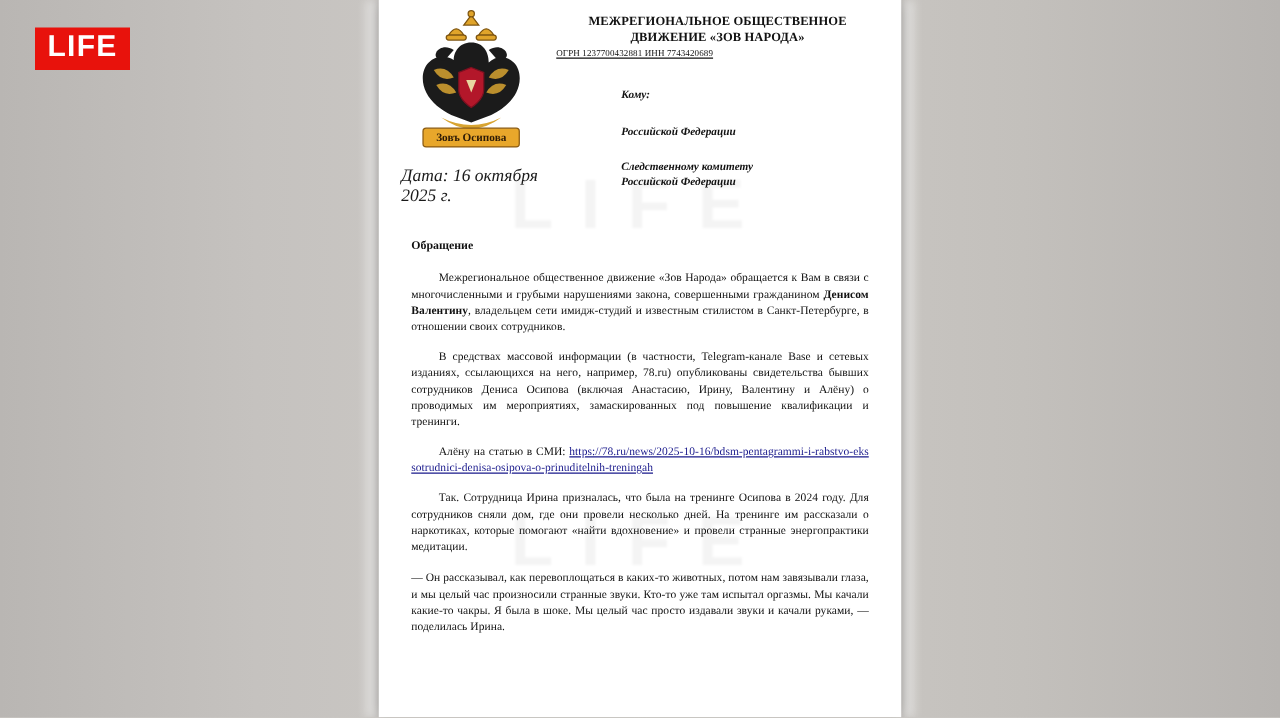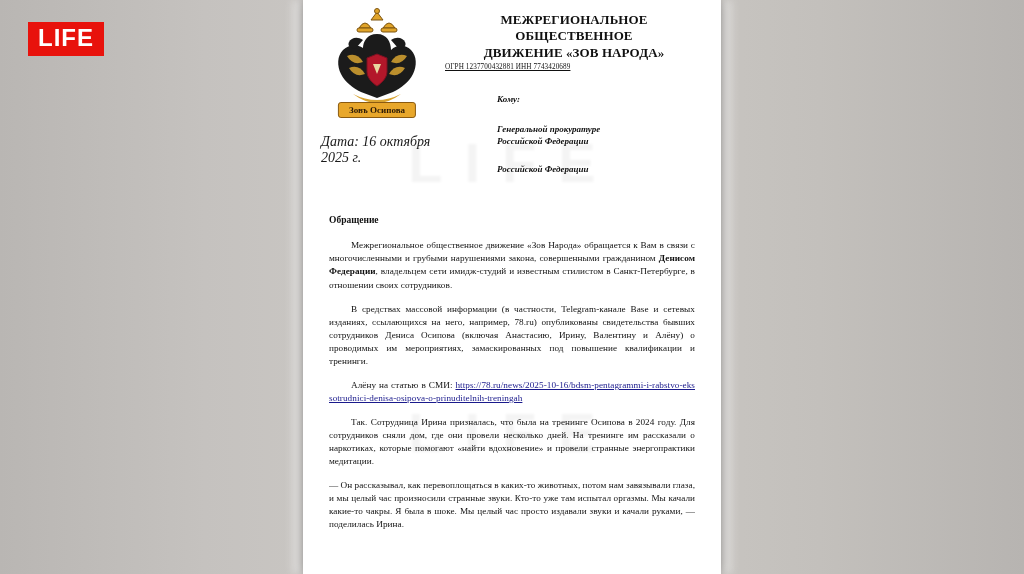--- a/index.html
+++ b/index.html
@@ -113,21 +113,21 @@
     color: #1a1a1a;
   }
   .title-col {
     flex: 1 1 auto;
     padding-left: 8px;
     padding-top: 4px;
   }
   .org-title {
     text-align: center;
     font-weight: bold;
-    font-size: 13px;
+    font-size: 10px;
     line-height: 1.25;
     letter-spacing: 0.1px;
   }
   .org-ogrn {
     text-align: left;
     font-size: 7.2px;
     margin-top: 2px;
     text-decoration: underline;
     letter-spacing: 0.1px;
   }
@@ -265,34 +265,34 @@
         <div class="title-col">
           <div class="org-title">
             <div>МЕЖРЕГИОНАЛЬНОЕ ОБЩЕСТВЕННОЕ</div>
             <div>ДВИЖЕНИЕ «ЗОВ НАРОДА»</div>
           </div>
           <div class="org-ogrn">ОГРН 1237700432881 ИНН 7743420689</div>
 
           <div class="addressee">
             <div class="komu">Кому:</div>
             <div class="block">
-              <div>Генеральной прокуратуре</div>
               <div>Российской Федерации</div>
             </div>
             <div class="block">
+              <div>Следственному комитету</div>
               <div>Российской Федерации</div>
             </div>
           </div>
         </div>
       </div>
 
       <div class="doc-body">
         <div class="doc-subject">Обращение</div>
 
-        <p>Межрегиональное общественное движение «Зов Народа» обращается к Вам в связи с многочисленными и грубыми нарушениями закона, совершенными гражданином <b>Денисом</b> <b>Федерации</b>, владельцем сети имидж-студий и известным стилистом в Санкт-Петербурге, в отношении своих сотрудников.</p>
+        <p>Межрегиональное общественное движение «Зов Народа» обращается к Вам в связи с многочисленными и грубыми нарушениями закона, совершенными гражданином <b>Денисом</b> <b>Валентину</b>, владельцем сети имидж-студий и известным стилистом в Санкт-Петербурге, в отношении своих сотрудников.</p>
         <p>В средствах массовой информации (в частности, Telegram-канале Base и сетевых изданиях, ссылающихся на него, например, 78.ru) опубликованы свидетельства бывших сотрудников Дениса Осипова (включая Анастасию, Ирину, Валентину и Алёну) о проводимых им мероприятиях, замаскированных под повышение квалификации и тренинги.</p>
 
         <p>
           <span>Алёну на статью в СМИ: </span><a class="doc-link" href="#">https://78.ru/news/2025-10-16/bdsm-pentagrammi-i-rabstvo-ekssotrudnici-denisa-osipova-o-prinuditelnih-treningah</a>
         </p>
 
         <p>Так. Сотрудница Ирина призналась, что была на тренинге Осипова в 2024 году. Для сотрудников сняли дом, где они провели несколько дней. На тренинге им рассказали о наркотиках, которые помогают «найти вдохновение» и провели странные энергопрактики медитации.</p>
         <p class="noindent">— Он рассказывал, как перевоплощаться в каких-то животных, потом нам завязывали глаза, и мы целый час произносили странные звуки. Кто-то уже там испытал оргазмы. Мы качали какие-то чакры. Я была в шоке. Мы целый час просто издавали звуки и качали руками, — поделилась Ирина.</p>
       </div>
 

